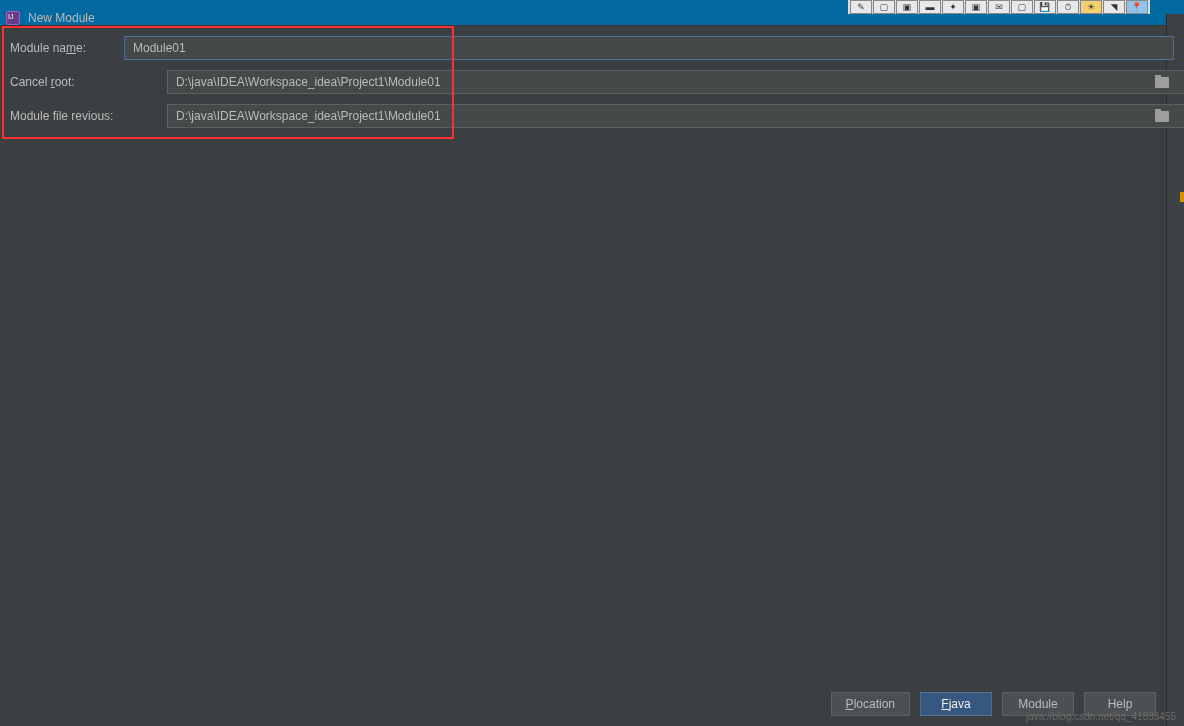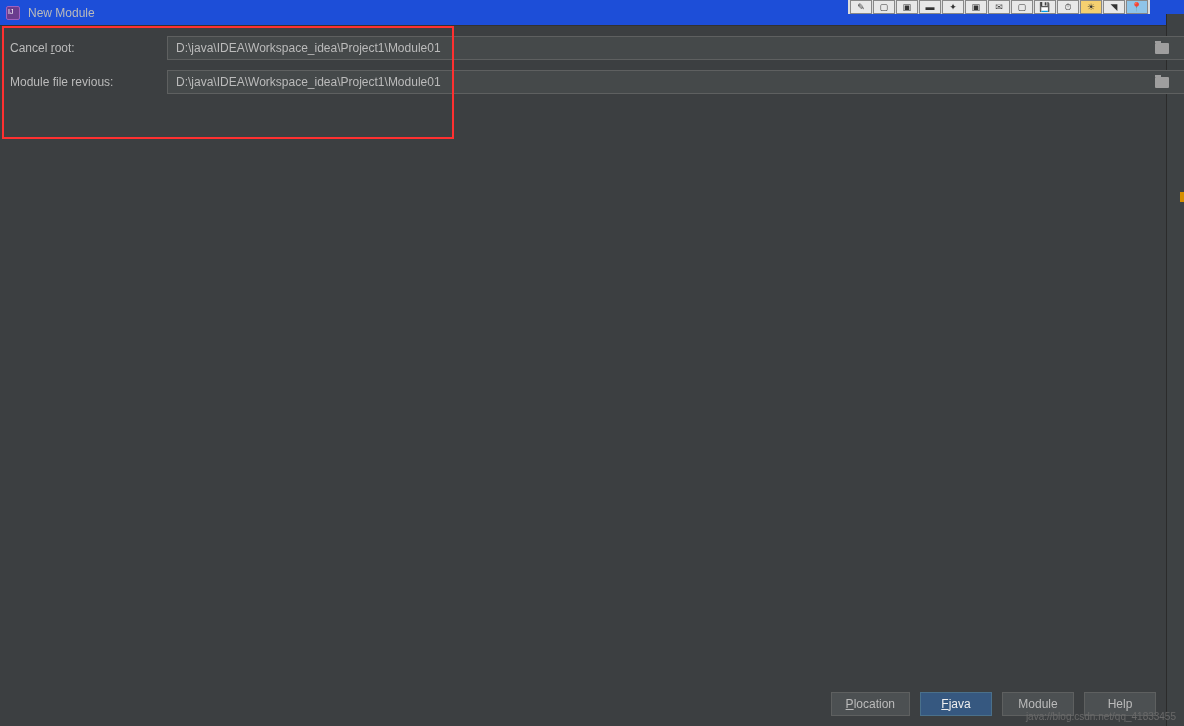--- a/index.html
+++ b/index.html
@@ -12,23 +12,23 @@
       width: 1184px;
       height: 726px;
       background: #3c3f41;
       color: #bbbbbb;
       font-size: 12px;
       overflow: hidden;
       position: relative;
     }
     .titlebar {
       height: 26px;
-      background: #1d4ed8;
-      display: flex;
-      align-items: center;
+      background: #0369a1;
+      display: flex;
+      align-items: flex-end;
       padding: 0 6px;
       border-bottom: 1px solid #323232;
     }
     .app-icon {
       width: 14px;
       height: 14px;
       background: #6b3c8e;
       border: 1px solid #a060c0;
       border-radius: 2px;
       margin-right: 8px;
@@ -223,20 +223,28 @@
 </div>
 
 <div class="right-strip">
   <div class="orange-mark"></div>
 </div>
 
 <div class="red-highlight"></div>
 
 <div class="form-area">
 
+  <div class="form-row">
+    <div class="form-label">
+      <span>Module na</span><span class="underline">m</span><span>e:</span>
+    </div>
+    <div class="form-input-wrapper">
+      <input type="text" class="form-input focused" value="Module01" style="">
+    </div>
+  </div>
 
   <div class="form-row">
     <div class="form-label">
       <span>Cancel </span><span class="underline">r</span><span>oot:</span>
     </div>
     <div class="form-input-wrapper">
       <input type="text" class="form-input with-browse" value="D:\java\IDEA\Workspace_idea\Project1\Module01" style="">
       <button class="browse-btn">
         <span class="folder-icon"></span>
       </button>

